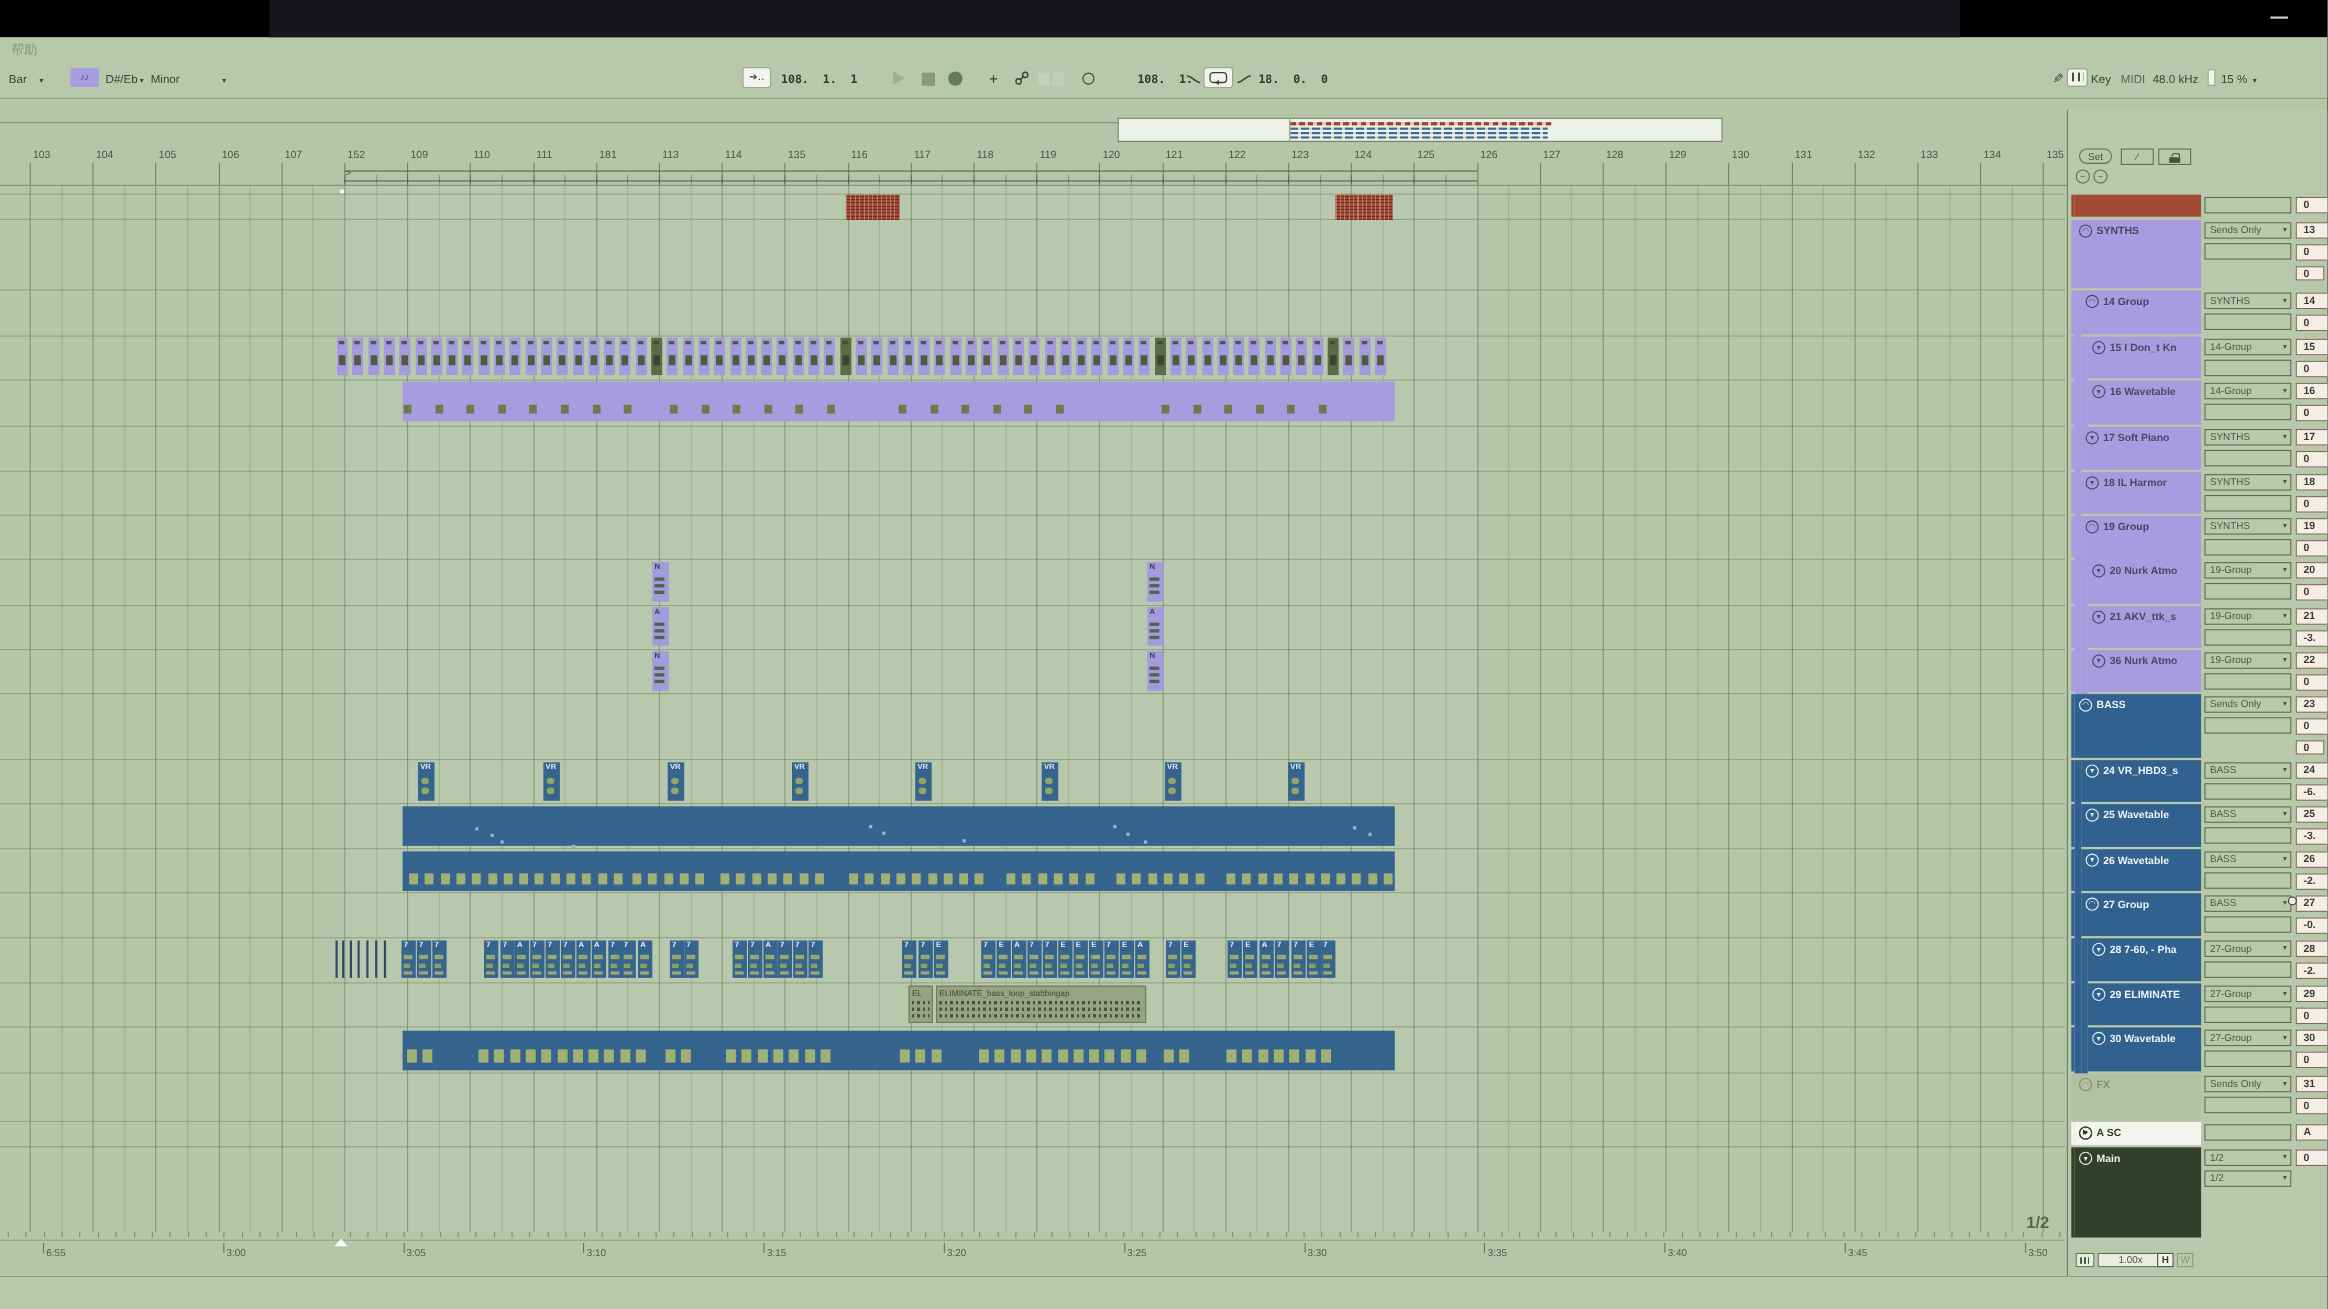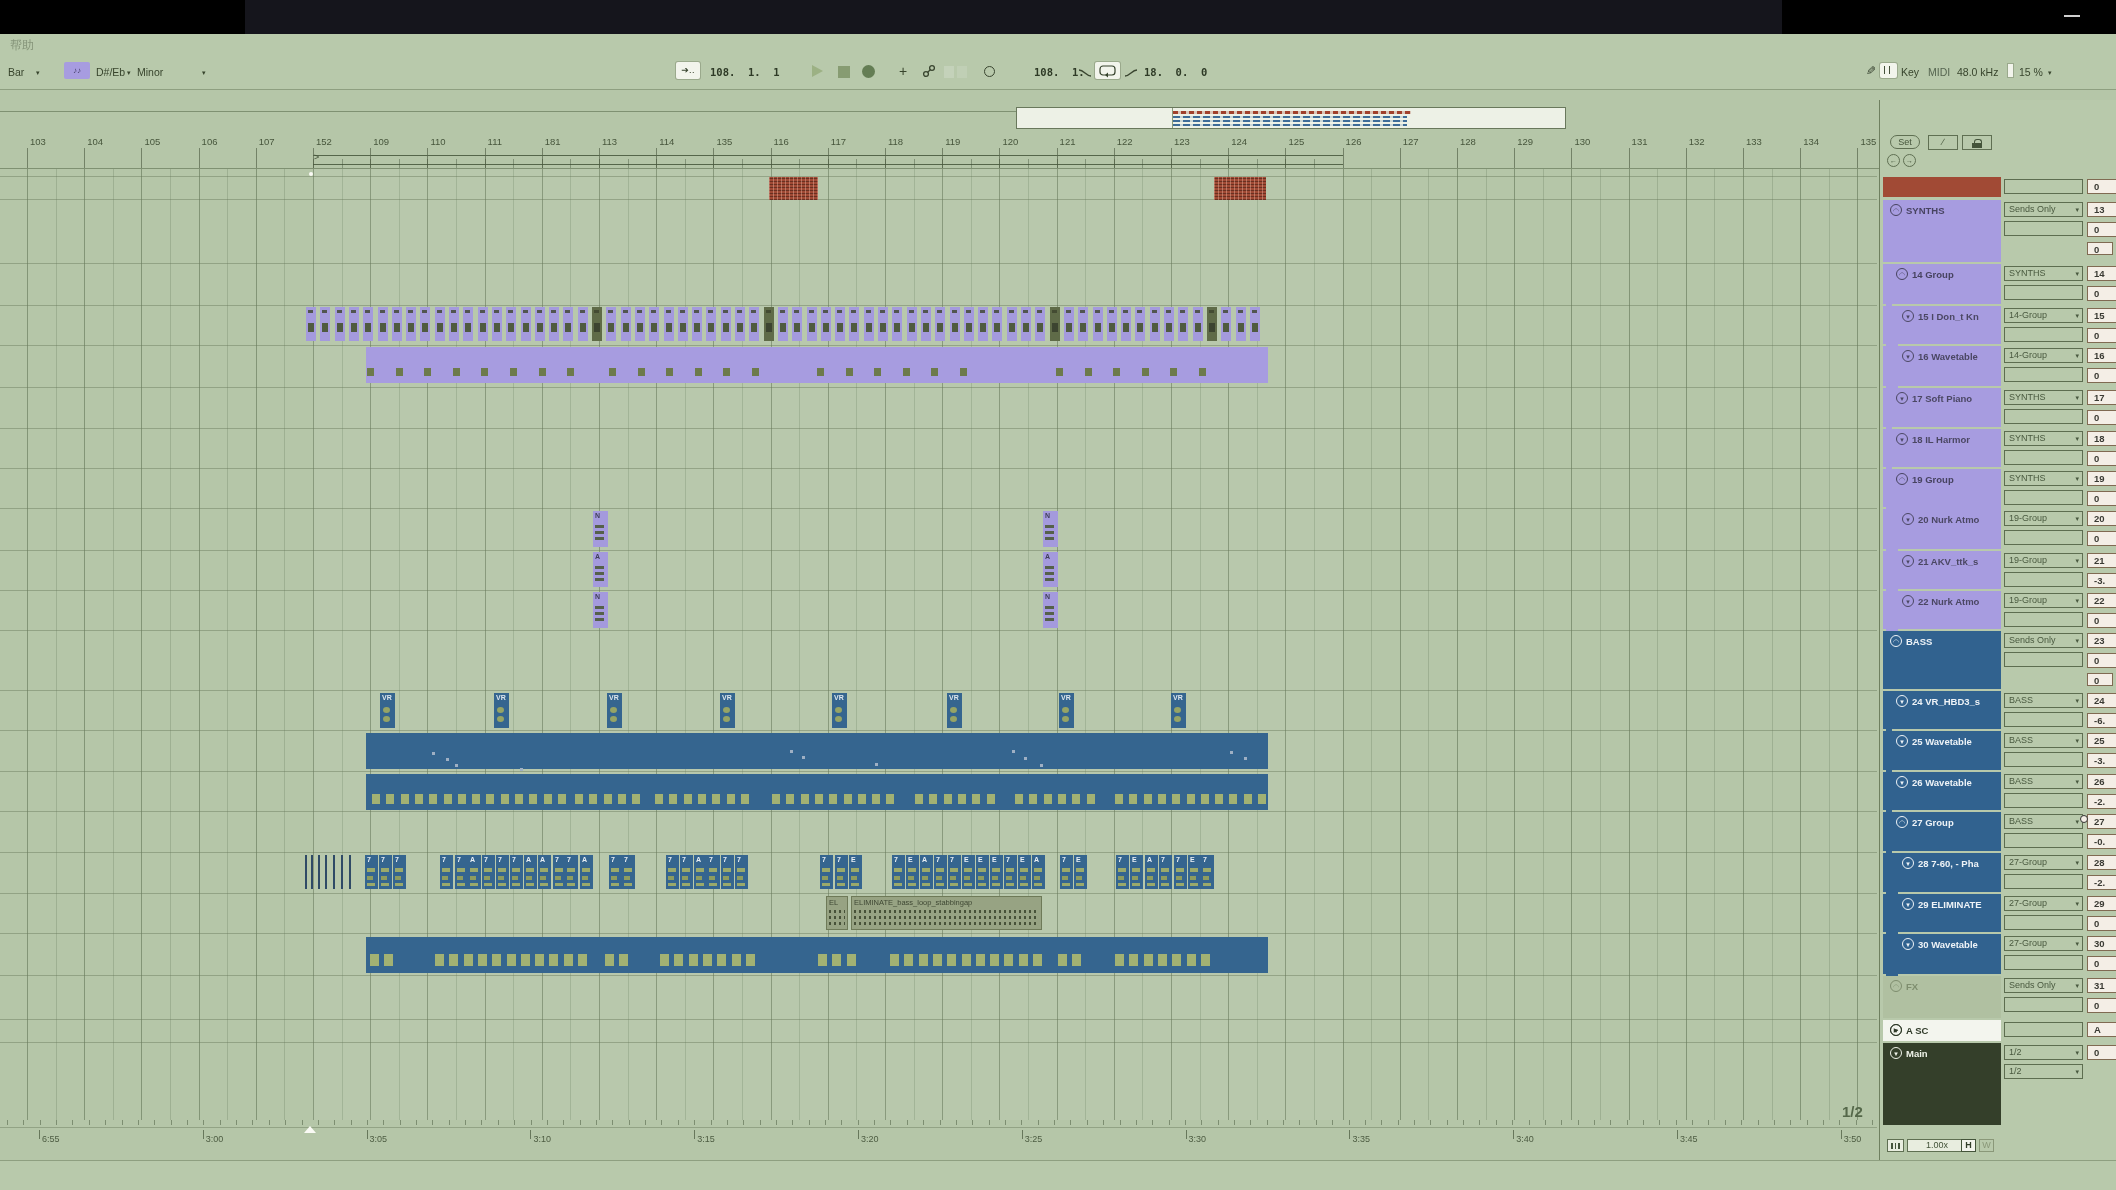--- a/index.html
+++ b/index.html
@@ -1327,21 +1327,21 @@
       <div class="fold" style="position: absolute; left: 4px; top: 4px; border: 1px solid rgb(75, 71, 99); color: rgb(75, 71, 99);">▾</div>
       <div class="hdr-name" style="position: absolute; left: 20px; top: 5px; color: rgb(75, 71, 99); max-width: 79px;">21 AKV_ttk_s</div>
     </div>
     <div style="position: absolute; left: 1883px; top: 551px; width: 3px; height: 38px; background: rgb(167, 156, 224);"></div>
     <div class="routing" style="top: 553px;">19-Group<span class="rc">▾</span></div>
     <div class="routing" style="top: 572px;"></div>
     <div class="numbox" style="top: 553px;">21</div>
     <div class="numbox" style="top: 573px;">-3.</div>
     <div style="position: absolute; left: 1898px; top: 591px; width: 103px; height: 38px; background: rgb(167, 156, 224);">
       <div class="fold" style="position: absolute; left: 4px; top: 4px; border: 1px solid rgb(75, 71, 99); color: rgb(75, 71, 99);">▾</div>
-      <div class="hdr-name" style="position: absolute; left: 20px; top: 5px; color: rgb(75, 71, 99); max-width: 79px;">22 Nurk Atmo</div>
+      <div class="hdr-name" style="position: absolute; left: 20px; top: 5px; color: rgb(75, 71, 99); max-width: 79px;">36 Nurk Atmo</div>
     </div>
     <div style="position: absolute; left: 1883px; top: 591px; width: 3px; height: 38px; background: rgb(167, 156, 224);"></div>
     <div class="routing" style="top: 593px;">19-Group<span class="rc">▾</span></div>
     <div class="routing" style="top: 612px;"></div>
     <div class="numbox" style="top: 593px;">22</div>
     <div class="numbox" style="top: 613px;">0</div>
     <div style="position: absolute; left: 1886px; top: 631px; width: 115px; height: 58px; background: rgb(49, 98, 143);">
       <div class="fold" style="position: absolute; left: 4px; top: 4px; border: 1px solid rgb(238, 243, 247); color: rgb(238, 243, 247);">◠</div>
       <div class="hdr-name" style="position: absolute; left: 20px; top: 5px; color: rgb(238, 243, 247); max-width: 91px;">BASS</div>
     </div>

